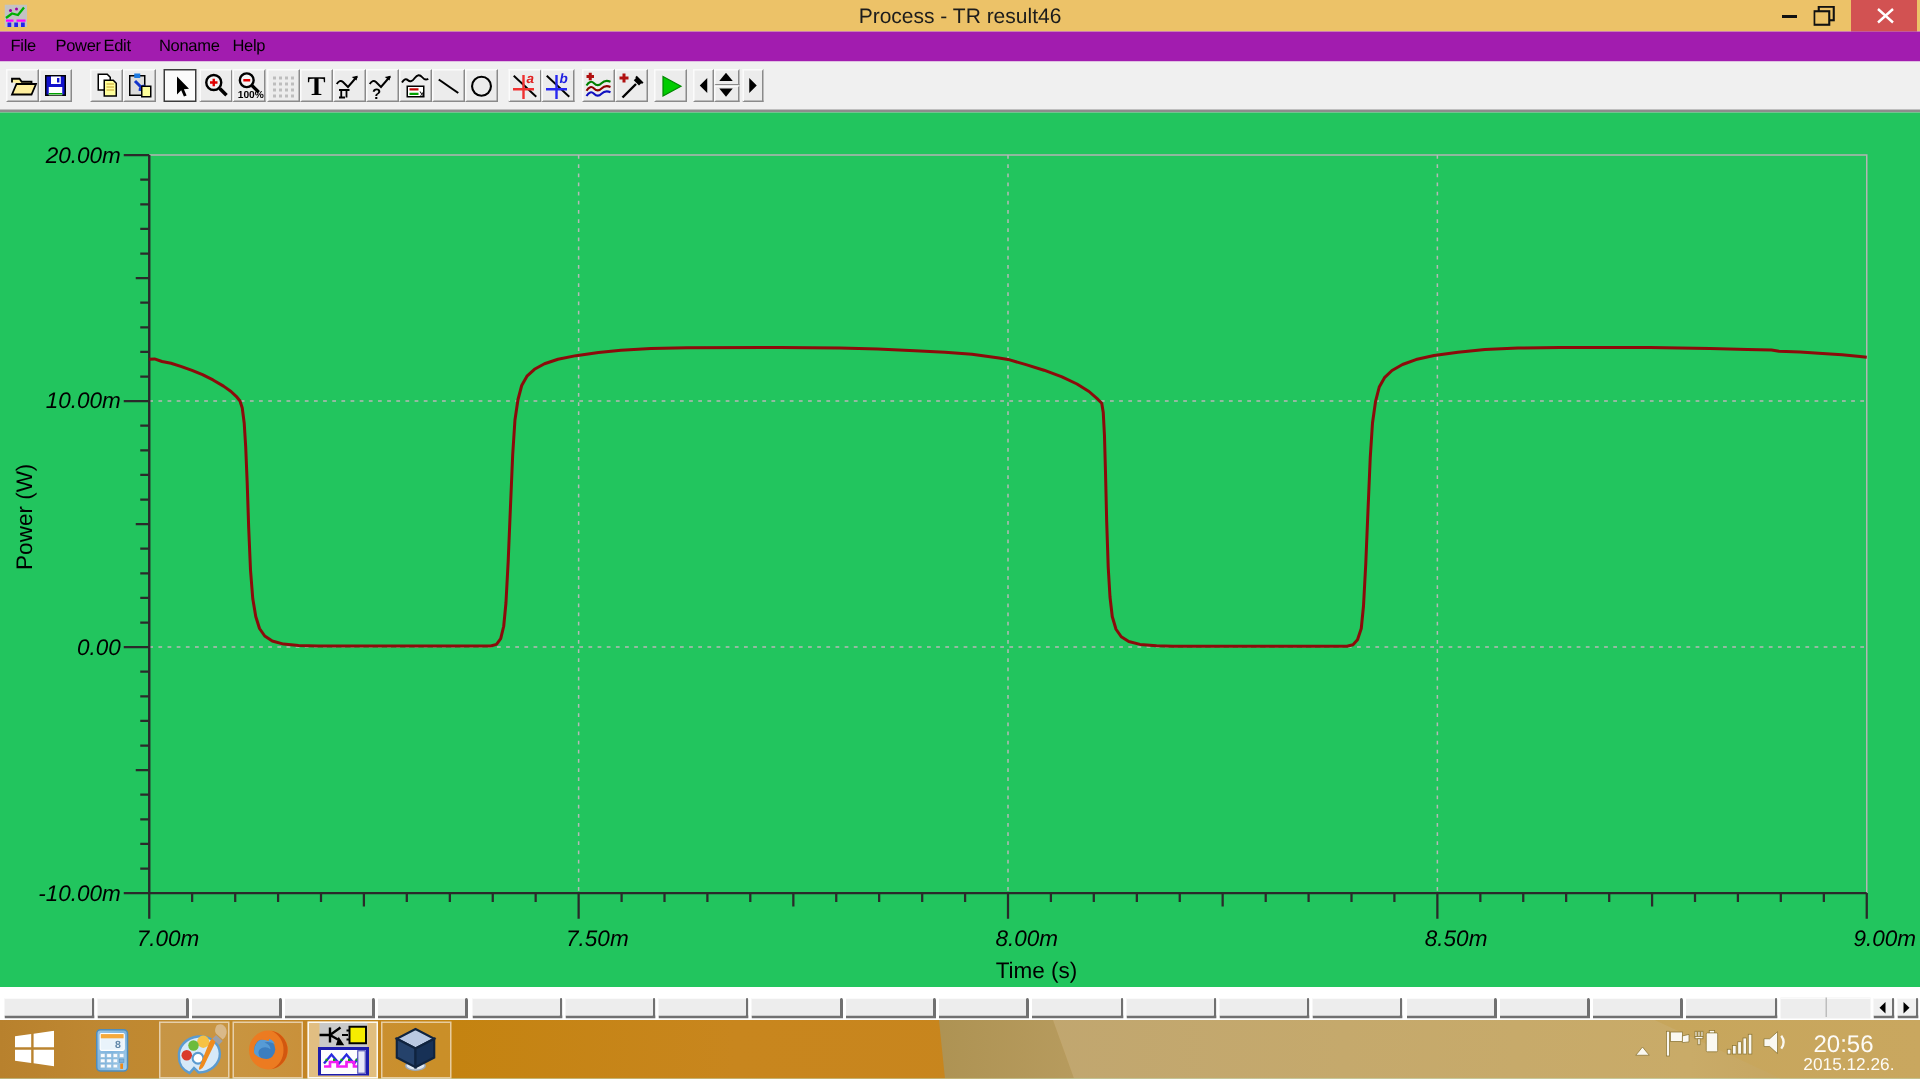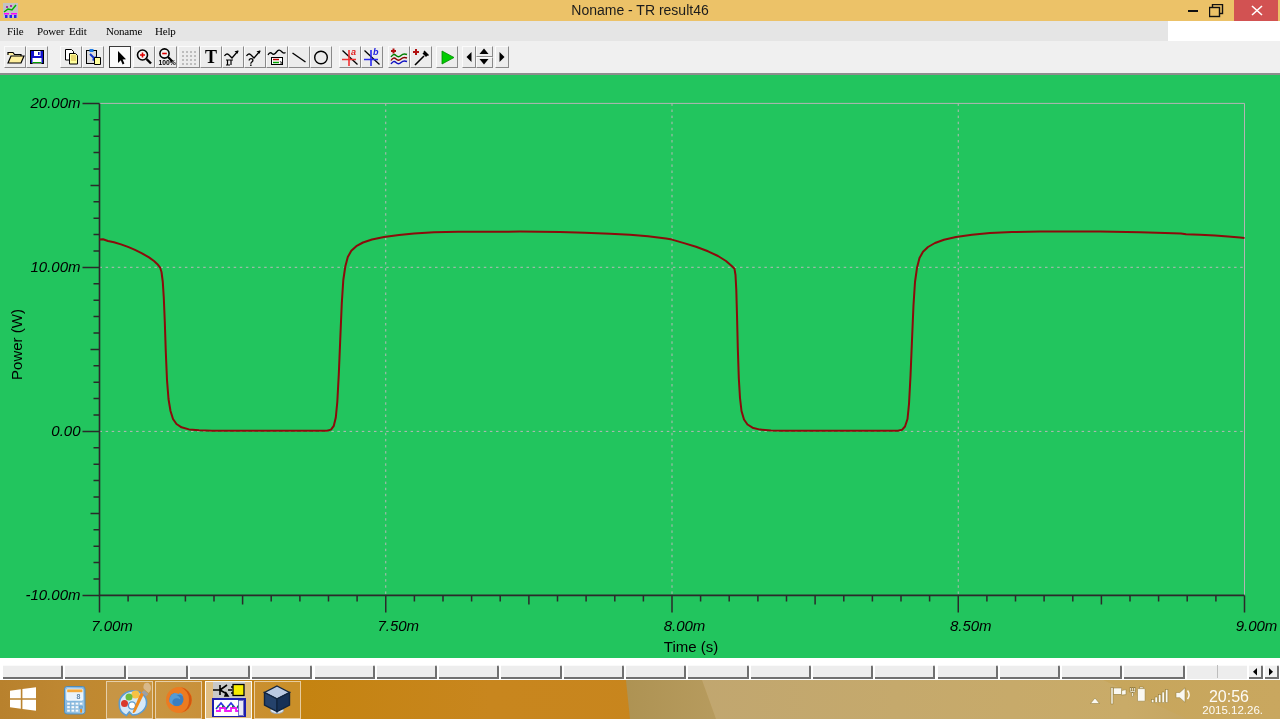--- a/index.html
+++ b/index.html
@@ -3,21 +3,21 @@
 <meta charset="utf-8">
 <style>
   html,body{margin:0;padding:0;width:1280px;height:719px;overflow:hidden;
     font-family:"Liberation Sans",sans-serif;background:#fff;}
   .abs{position:absolute;}
   #titlebar{left:0;top:0;width:1280px;height:21px;background:#ecc268;}
   #title{left:0;top:0;width:1280px;height:21px;line-height:21px;text-align:center;
     font-size:14px;color:#1c1c1c;}
   #minbtn{left:1188px;top:10px;width:10px;height:2px;background:#111;}
   #closebtn{left:1234px;top:0;width:44px;height:21px;background:#d25252;}
-  #menubar{left:0;top:21px;width:1168px;height:20px;background:#e5e5e5;font-size:11px;letter-spacing:-0.2px;color:#000;line-height:17px;font-family:Liberation Serif, serif;}
+  #menubar{left:0;top:21px;width:1280px;height:20px;background:#a21caf;font-size:11px;letter-spacing:-0.2px;color:#000;line-height:17px;}
   .mi{position:absolute;top:2px;}
   #toolbar{left:0;top:41px;width:1280px;height:34px;background:#f0f0f0;
     border-bottom:2px solid #8d8d8d;box-sizing:border-box;}
   .tb{position:absolute;top:5px;width:20px;height:20px;background:#ececec;
     border-top:1px solid #fbfbfb;border-left:1px solid #fbfbfb;
     border-right:1px solid #8a8a8a;border-bottom:1px solid #8a8a8a;}
   .tb svg{display:block;}
   #chart{left:0;top:75px;width:1280px;height:583px;background:#22c55e;padding-left:28px;}
   #tabrow{left:0;top:658px;width:1280px;height:22px;background:#fff;}
   .tab{position:absolute;top:7px;height:11px;background:#ededed;
@@ -25,21 +25,21 @@
     border-top-right-radius:2px;}
   #taskbar{left:0;top:680px;width:1280px;height:39px;
     background:linear-gradient(80deg,#b5812f 0%,#bf8a35 15%,#c28b2c 26%,#c38122 38%,#c57f16 47%,#c08c3a 52%,#bd9c59 56%,#c5a76a 64%,#c8aa6c 80%,#c9ab6a 90%,#c5a35f 100%);}
   .tkbtn{position:absolute;top:1px;width:47px;height:38px;
     border:1px solid rgba(255,255,255,0.55);background:rgba(255,255,255,0.10);box-sizing:border-box;}
   .tkbtn.active{background:rgba(250,238,210,0.55);border-color:rgba(255,255,255,0.9);}
 </style>
 </head>
 <body>
 <div class="abs" id="titlebar"></div>
-<div class="abs" id="title">Noname - TR result46</div>
+<div class="abs" id="title">Process - TR result46</div>
 
 <svg class="abs" style="left:3px;top:3px" width="15" height="15">
   <rect x="0" y="0" width="15" height="15" fill="#c3c3c3"></rect>
   <polyline points="1,9 5,6 9,7 13,2" stroke="#00b000" stroke-width="1.5" fill="none"></polyline>
   <circle cx="4" cy="4" r="1" fill="#a000a0"></circle>
     <circle cx="8" cy="3" r="1" fill="#a000a0"></circle>
   <rect x="1" y="10" width="5" height="1.5" fill="#ff00ff"></rect>
     <rect x="8" y="10" width="6" height="1.5" fill="#ff00ff"></rect>
   <rect x="2" y="12" width="2.5" height="3" fill="#2222ee"></rect>
     <rect x="6.5" y="12" width="2.5" height="3" fill="#2222ee"></rect>

